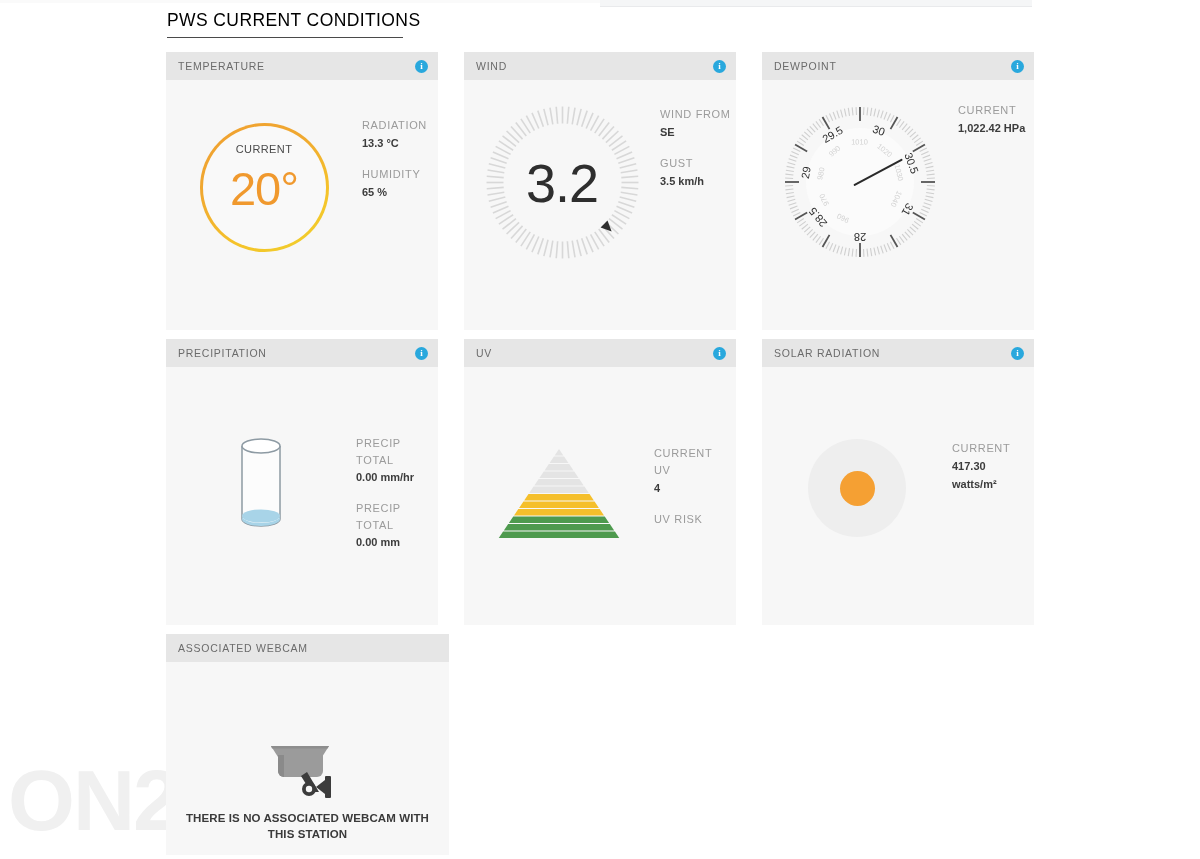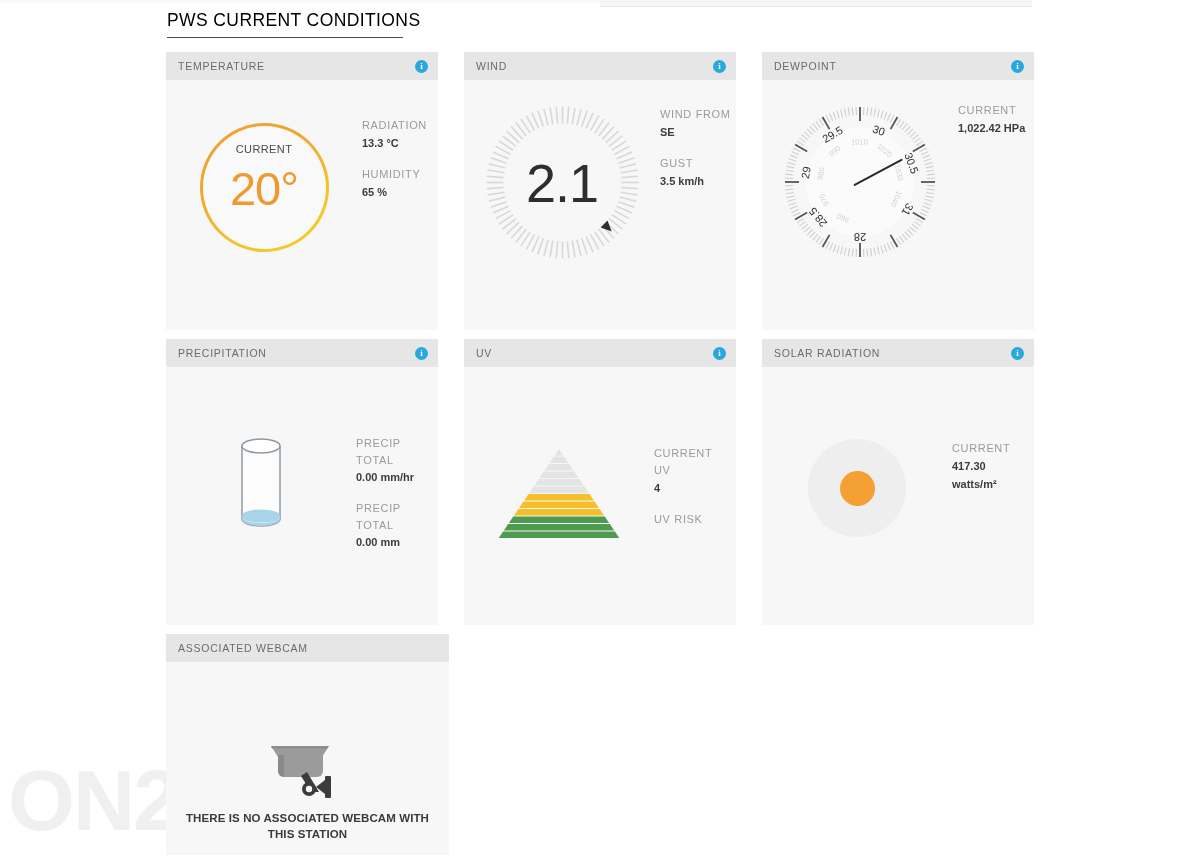--- a/index.html
+++ b/index.html
@@ -403,21 +403,21 @@
                     <line x1="45.23" y1="28.11" x2="35.93" y2="13.88"></line>
                     <line x1="49.42" y1="25.61" x2="41.33" y2="10.66"></line>
                     <line x1="53.80" y1="23.47" x2="46.97" y2="7.90"></line>
                     <line x1="58.34" y1="21.70" x2="52.82" y2="5.62"></line>
                     <line x1="63.02" y1="20.31" x2="58.84" y2="3.83"></line>
                     <line x1="67.79" y1="19.30" x2="64.99" y2="2.54"></line>
                     <line x1="72.63" y1="18.70" x2="71.22" y2="1.76"></line>
                   </g>
                 <polygon id="wind-pointer" points="126.6,126.6 115.6,122.5 122.5,115.6" fill="#2f2f2f"></polygon>
               </svg>
-              <div class="wind-speed">2.1</div>
+              <div class="wind-speed">3.2</div>
             </div>
           </div>
           <div class="readouts wind-readouts">
             <div class="readout">
               <div class="readout-label">WIND FROM</div>
               <div class="readout-value">SE</div>
             </div>
             <div class="readout">
               <div class="readout-label">GUST</div>
               <div class="readout-value">3.5 km/h</div>

